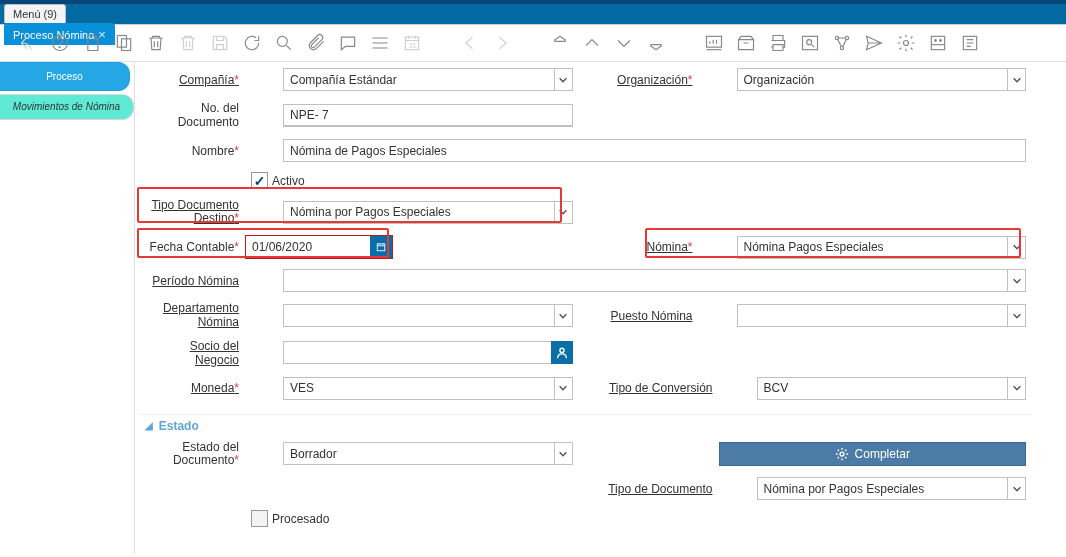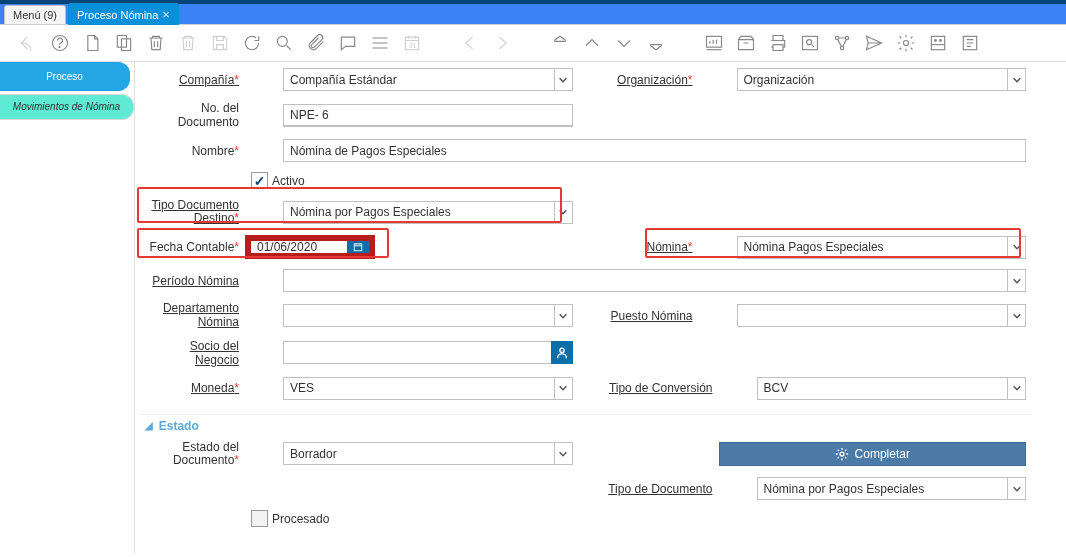--- a/index.html
+++ b/index.html
@@ -1,18 +1,18 @@
 <!DOCTYPE html>
 <html><head>
 <meta charset="utf-8">
 <style>
   * { box-sizing: border-box; margin: 0; padding: 0; font-family: Arial, sans-serif; }
   body { background: #fff; width: 1066px; height: 557px; overflow: hidden; font-size: 12px; color: #333; }
   .topbar { height: 4px; background: #064579; }
-  .tabs { display: flex; background: #3b82f6; border-bottom: 1px solid #d0d0d0; height: 21px; align-items: center; padding-left: 4px; }
+  .tabs { display: flex; background: #0369a1; border-bottom: 1px solid #d0d0d0; height: 21px; align-items: flex-start; padding-left: 4px; flex-direction: column; }
   .tab { padding: 3px 8px 3px 8px; border: 1px solid #c0c0c0; border-bottom: none; border-radius: 3px 3px 0 0; background: #f4f4f4; font-size: 11px; display: flex; align-items: center; gap: 4px; margin-right: 2px; }
   .tab.active { background: #0a8fd9; color: #fff; border-color: #0a8fd9; }
   .tab-close { font-size: 13px; opacity: .85; cursor: pointer; }
   .toolbar { display: flex; gap: 12px; align-items: center; padding: 8px 18px; border-bottom: 1px solid #e0e0e0; }
   .toolbar .divider-gap { width: 14px; }
   .ticon { width: 20px; height: 20px; display: flex; align-items: center; justify-content: center; color: #888; cursor: pointer; }
   .ticon svg { width: 20px; height: 20px; stroke: #888; fill: none; stroke-width: 1.4; }
   .ticon.dim svg { stroke: #cfcfcf; }
   .main { display: flex; height: calc(100% - 4px - 21px - 40px); }
   .sidebar { width: 135px; border-right: 1px solid #e0e0e0; display: flex; flex-direction: column; }
@@ -31,21 +31,21 @@
   .combo-text, .txt-text { flex: 1; display: flex; align-items: center; padding: 0 6px; font-size: 12px; }
   .combo-btn { width: 18px; display: flex; align-items: center; justify-content: center; border-left: 1px solid #c0c0c0; background: #fff; cursor: pointer; }
   .combo-btn svg, .date-btn svg { width: 10px; height: 10px; stroke: #555; stroke-width: 1.8; fill: none; }
   .readonly .txt { border-bottom: 2px solid #c0c0c0; }
   .chk-row { display: flex; align-items: center; margin-bottom: 10px; }
   .chk-offset { margin-left: 106px; display: flex; align-items: center; gap: 4px; }
   .chk { width: 17px; height: 17px; border: 1px solid #999; display: flex; align-items: center; justify-content: center; font-size: 14px; color: #064579; }
   .chk.checked::after { content: "✓"; font-weight: bold; }
   .highlight-box { position: relative; }
   .redframe { position: absolute; border: 2px solid #e53935; border-radius: 2px; pointer-events: none; }
-  .date-input { display: flex; width: 130px; height: 24px; border: 6px solid #b91c1c; }
+  .date-input { display: flex; width: 148px; height: 24px; border: 1px solid #b91c1c; }
   .date-text { flex: 1; display: flex; align-items: center; padding: 0 6px; }
   .date-btn { width: 22px; background: #0a6ea8; display: flex; align-items: center; justify-content: center; cursor: pointer; }
   .date-btn svg rect, .date-btn svg line { stroke: #fff; stroke-width: 1.4; fill: none; }
   .bp-btn { width: 26px; background: #0a6ea8; display: flex; align-items: center; justify-content: center; margin-left: -1px; border: 1px solid #0a6ea8; }
   .bp-btn svg { stroke: #fff; stroke-width: 1.5; fill: none; width: 14px; height: 14px; }
   .section-title { display: flex; align-items: center; gap: 6px; color: #5fa8d9; font-weight: bold; font-size: 12px; margin: 4px 0 8px 0; }
   .section-title .tri { font-size: 10px; }
   .complete-btn { background: #4c7ba7; color: #fff; height: 24px; display: flex; align-items: center; justify-content: center; gap: 6px; cursor: pointer; border: 1px solid #3d6a94; }
   .complete-btn svg { width: 14px; height: 14px; stroke: #fff; fill: none; stroke-width: 1.6; }
 </style>
@@ -273,21 +273,21 @@
             </div>
           </div>
         </div>
       </div>
 
       <div class="grid2">
         <div class="row readonly">
           <div class="lbl">No. del Documento</div>
           <div class="field">
               <div class="txt">
-                <div class="txt-text">NPE- 6</div>
+                <div class="txt-text">NPE- 7</div>
               </div>
             </div>
         </div>
         <div></div>
       </div>
 
       <div class="row">
         <div class="lbl"><span>Nombre</span><span class="req">*</span></div>
         <div class="field">
             <div class="txt">

